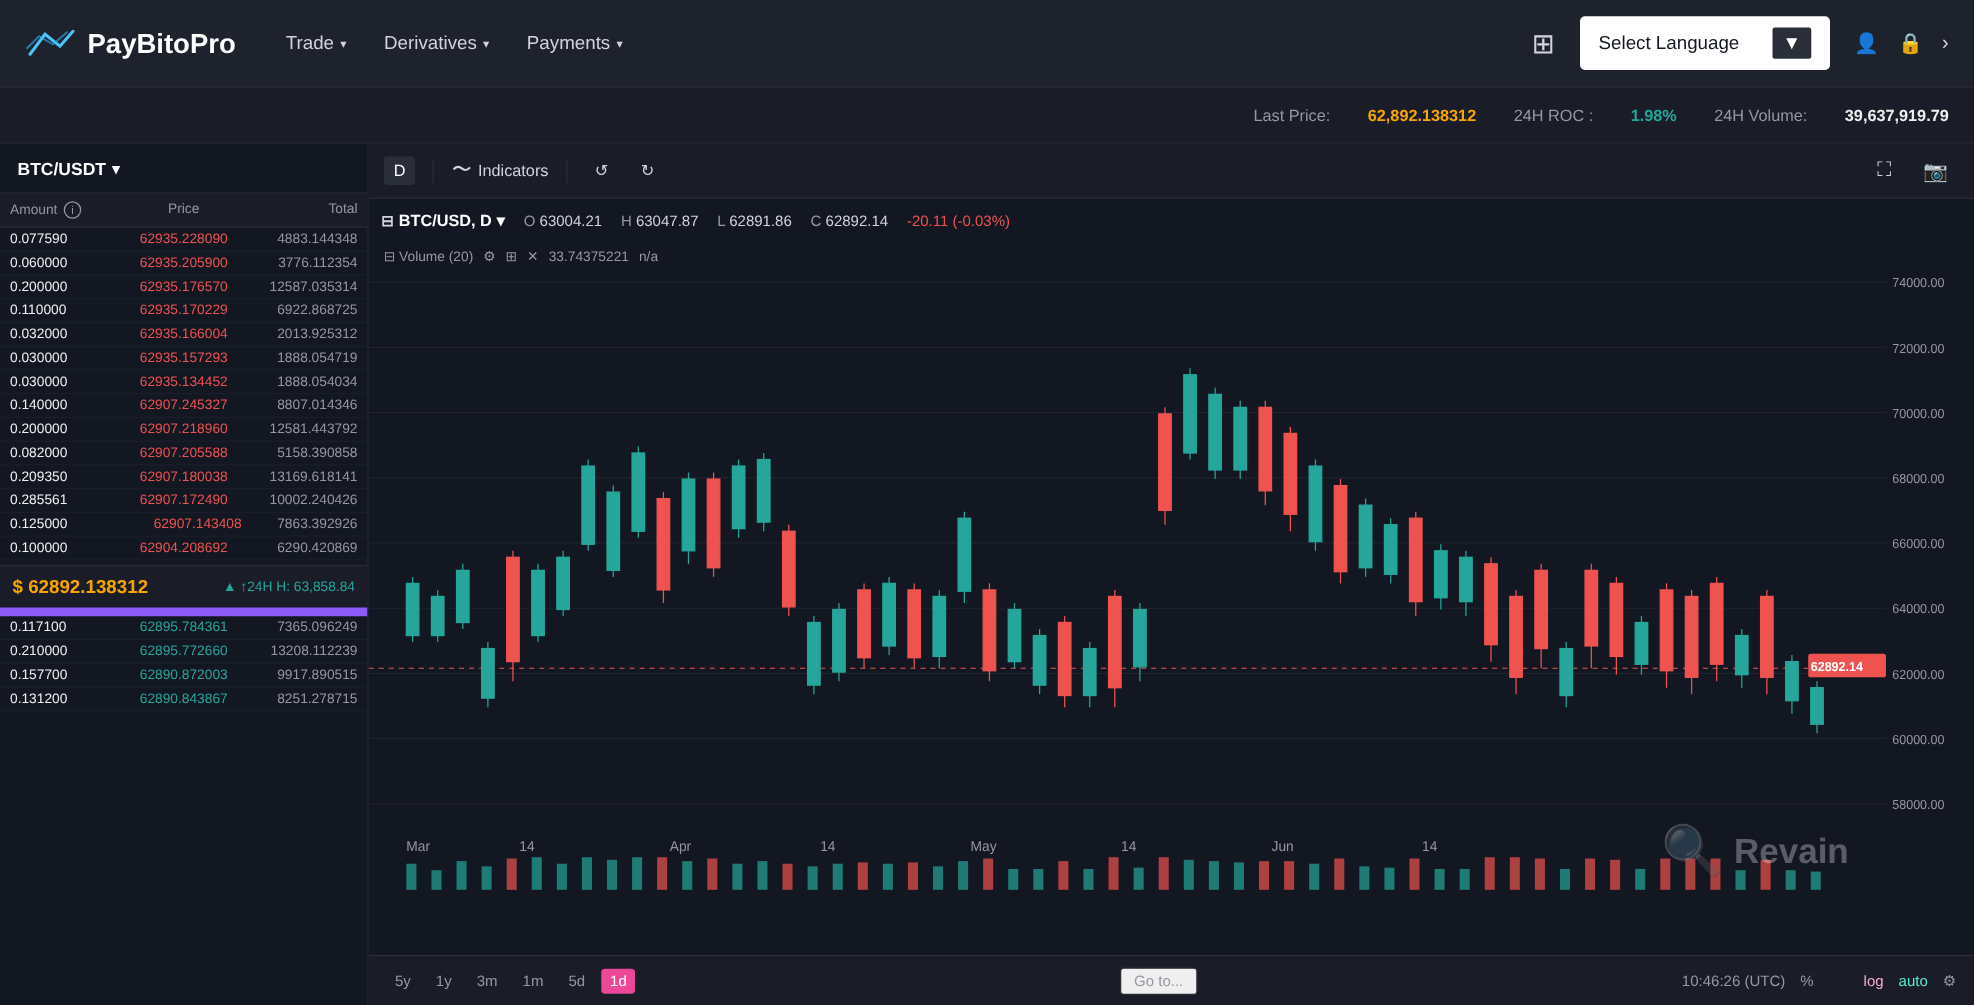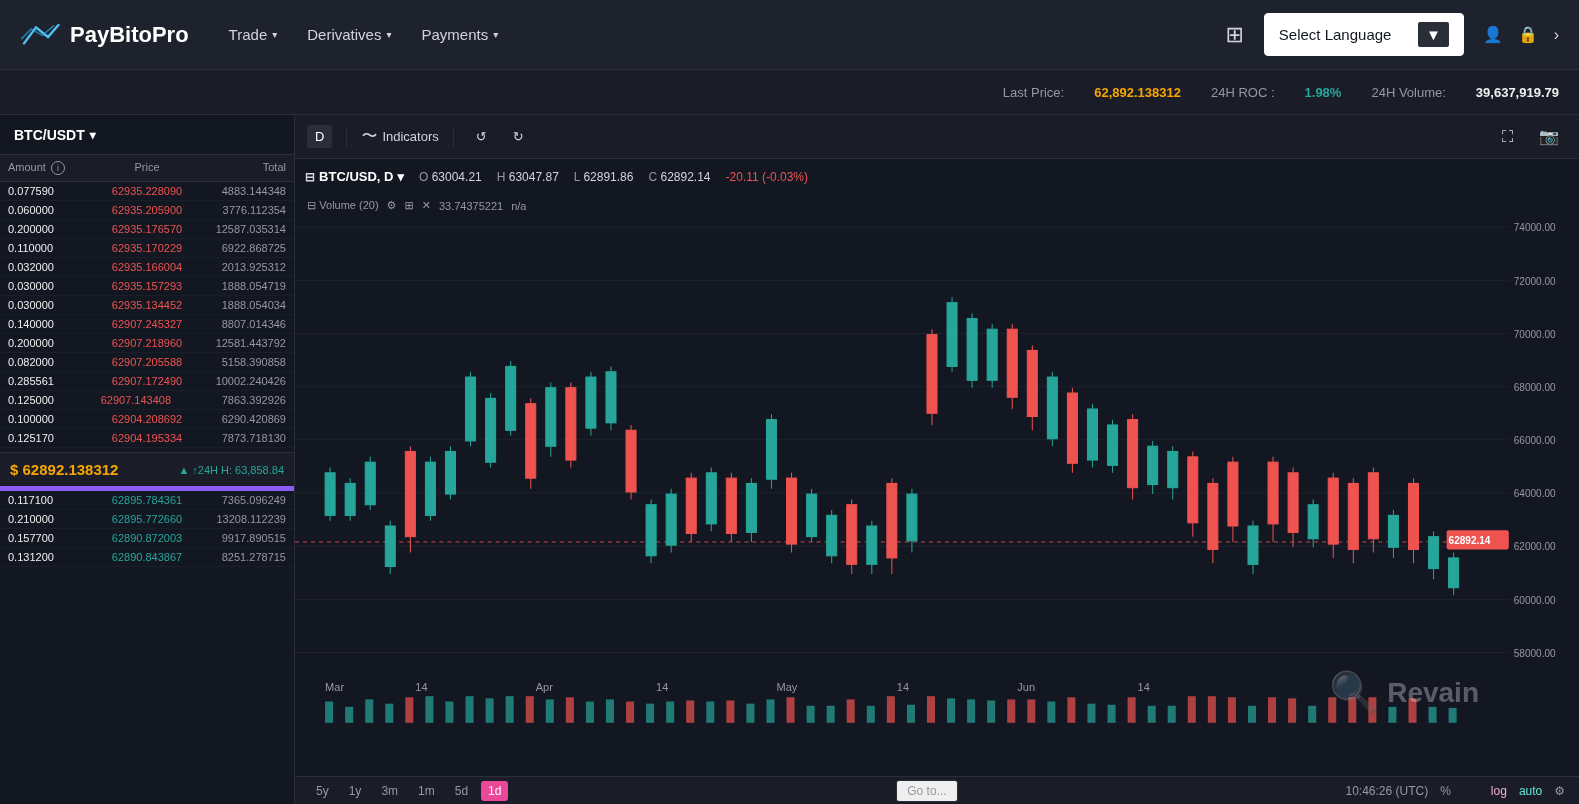--- a/index.html
+++ b/index.html
@@ -62,21 +62,21 @@
       display: grid; grid-template-columns: 1fr 1fr 1fr;
       padding: 3px 8px; border-bottom: 1px solid rgba(255,255,255,0.03);
     }
     .ob-amount { color: #f0f0f0; font-size: 11px; }
     .ob-price-red { color: #ef5350; font-size: 11px; }
     .ob-price-green { color: #26a69a; font-size: 11px; }
     .ob-total { color: #9598a1; font-size: 11px; text-align: right; }
 
     
     .current-price-bar {
-      background: #1a1d27; padding: 8px 10px; border-top: 1px solid #2a2e39; border-bottom: 5px solid #8b5cf6;
+      background: #1a1d27; padding: 8px 10px; border-top: 1px solid #2a2e39; border-bottom: 7px solid #8b5cf6;
       display: flex; align-items: center; justify-content: space-between;
     }
     .cp-value { color: #f7a600; font-size: 15px; font-weight: bold; }
     .cp-24h { color: #26a69a; font-size: 11px; display: flex; align-items: center; gap: 3px; }
 
     
     .chart-area { flex: 1; display: flex; flex-direction: column; background: #131722; position: relative; }
 
     .chart-toolbar {
       display: flex; align-items: center; padding: 6px 12px; gap: 10px;
@@ -104,21 +104,21 @@
 
     
     .vol-bar { position: absolute; top: 40px; left: 12px; font-size: 11px; color: #9598a1; z-index: 10; display: flex; align-items: center; gap: 8px; }
 
     
     .chart-svg { width: 100%; height: 100%; }
 
     
     .chart-bottom {
       display: flex; align-items: center; padding: 6px 14px; gap: 10px;
-      border-top: 1px solid #2a2e39; background: #1a1d27; height: 28px;
+      border-top: 1px solid #2a2e39; background: #1a1d27; height: 40px;
       justify-content: space-between;
     }
     .cb-timeframes { display: flex; gap: 6px; }
     .cb-tf {
       color: #9598a1; font-size: 12px; cursor: pointer; padding: 3px 7px;
       border-radius: 3px;
     }
     .cb-tf:hover, .cb-tf-active { color: #fff; background: #ec4899; }
     .cb-goto {
       color: #9598a1; font-size: 12px; cursor: pointer; padding: 3px 10px;
@@ -253,27 +253,32 @@
     <span class="ob-amount">0.200000</span>
     <span class="ob-price-red" style="text-align:center;">62907.218960</span>
     <span class="ob-total">12581.443792</span>
   </div>
         <div class="ob-row">
     <span class="ob-amount">0.082000</span>
     <span class="ob-price-red" style="text-align:center;">62907.205588</span>
     <span class="ob-total">5158.390858</span>
   </div>
         <div class="ob-row">
+    <span class="ob-amount">0.209350</span>
+    <span class="ob-price-red" style="text-align:center;">62907.180038</span>
+    <span class="ob-total">13169.618141</span>
+  </div>
+        <div class="ob-row">
     <span class="ob-amount">0.285561</span>
     <span class="ob-price-red" style="text-align:center;">62907.172490</span>
     <span class="ob-total">10002.240426</span>
   </div>
         <div class="ob-row">
     <span class="ob-amount">0.125000</span>
-    <span class="ob-price-red" style="text-align:left;">62907.143408</span>
+    <span class="ob-price-red" style="text-align:right;">62907.143408</span>
     <span class="ob-total">7863.392926</span>
   </div>
         <div class="ob-row">
     <span class="ob-amount">0.100000</span>
     <span class="ob-price-red" style="text-align:center;">62904.208692</span>
     <span class="ob-total">6290.420869</span>
   </div>
         <div class="ob-row">
     <span class="ob-amount">0.125170</span>
     <span class="ob-price-red" style="text-align:center;">62904.195334</span>

